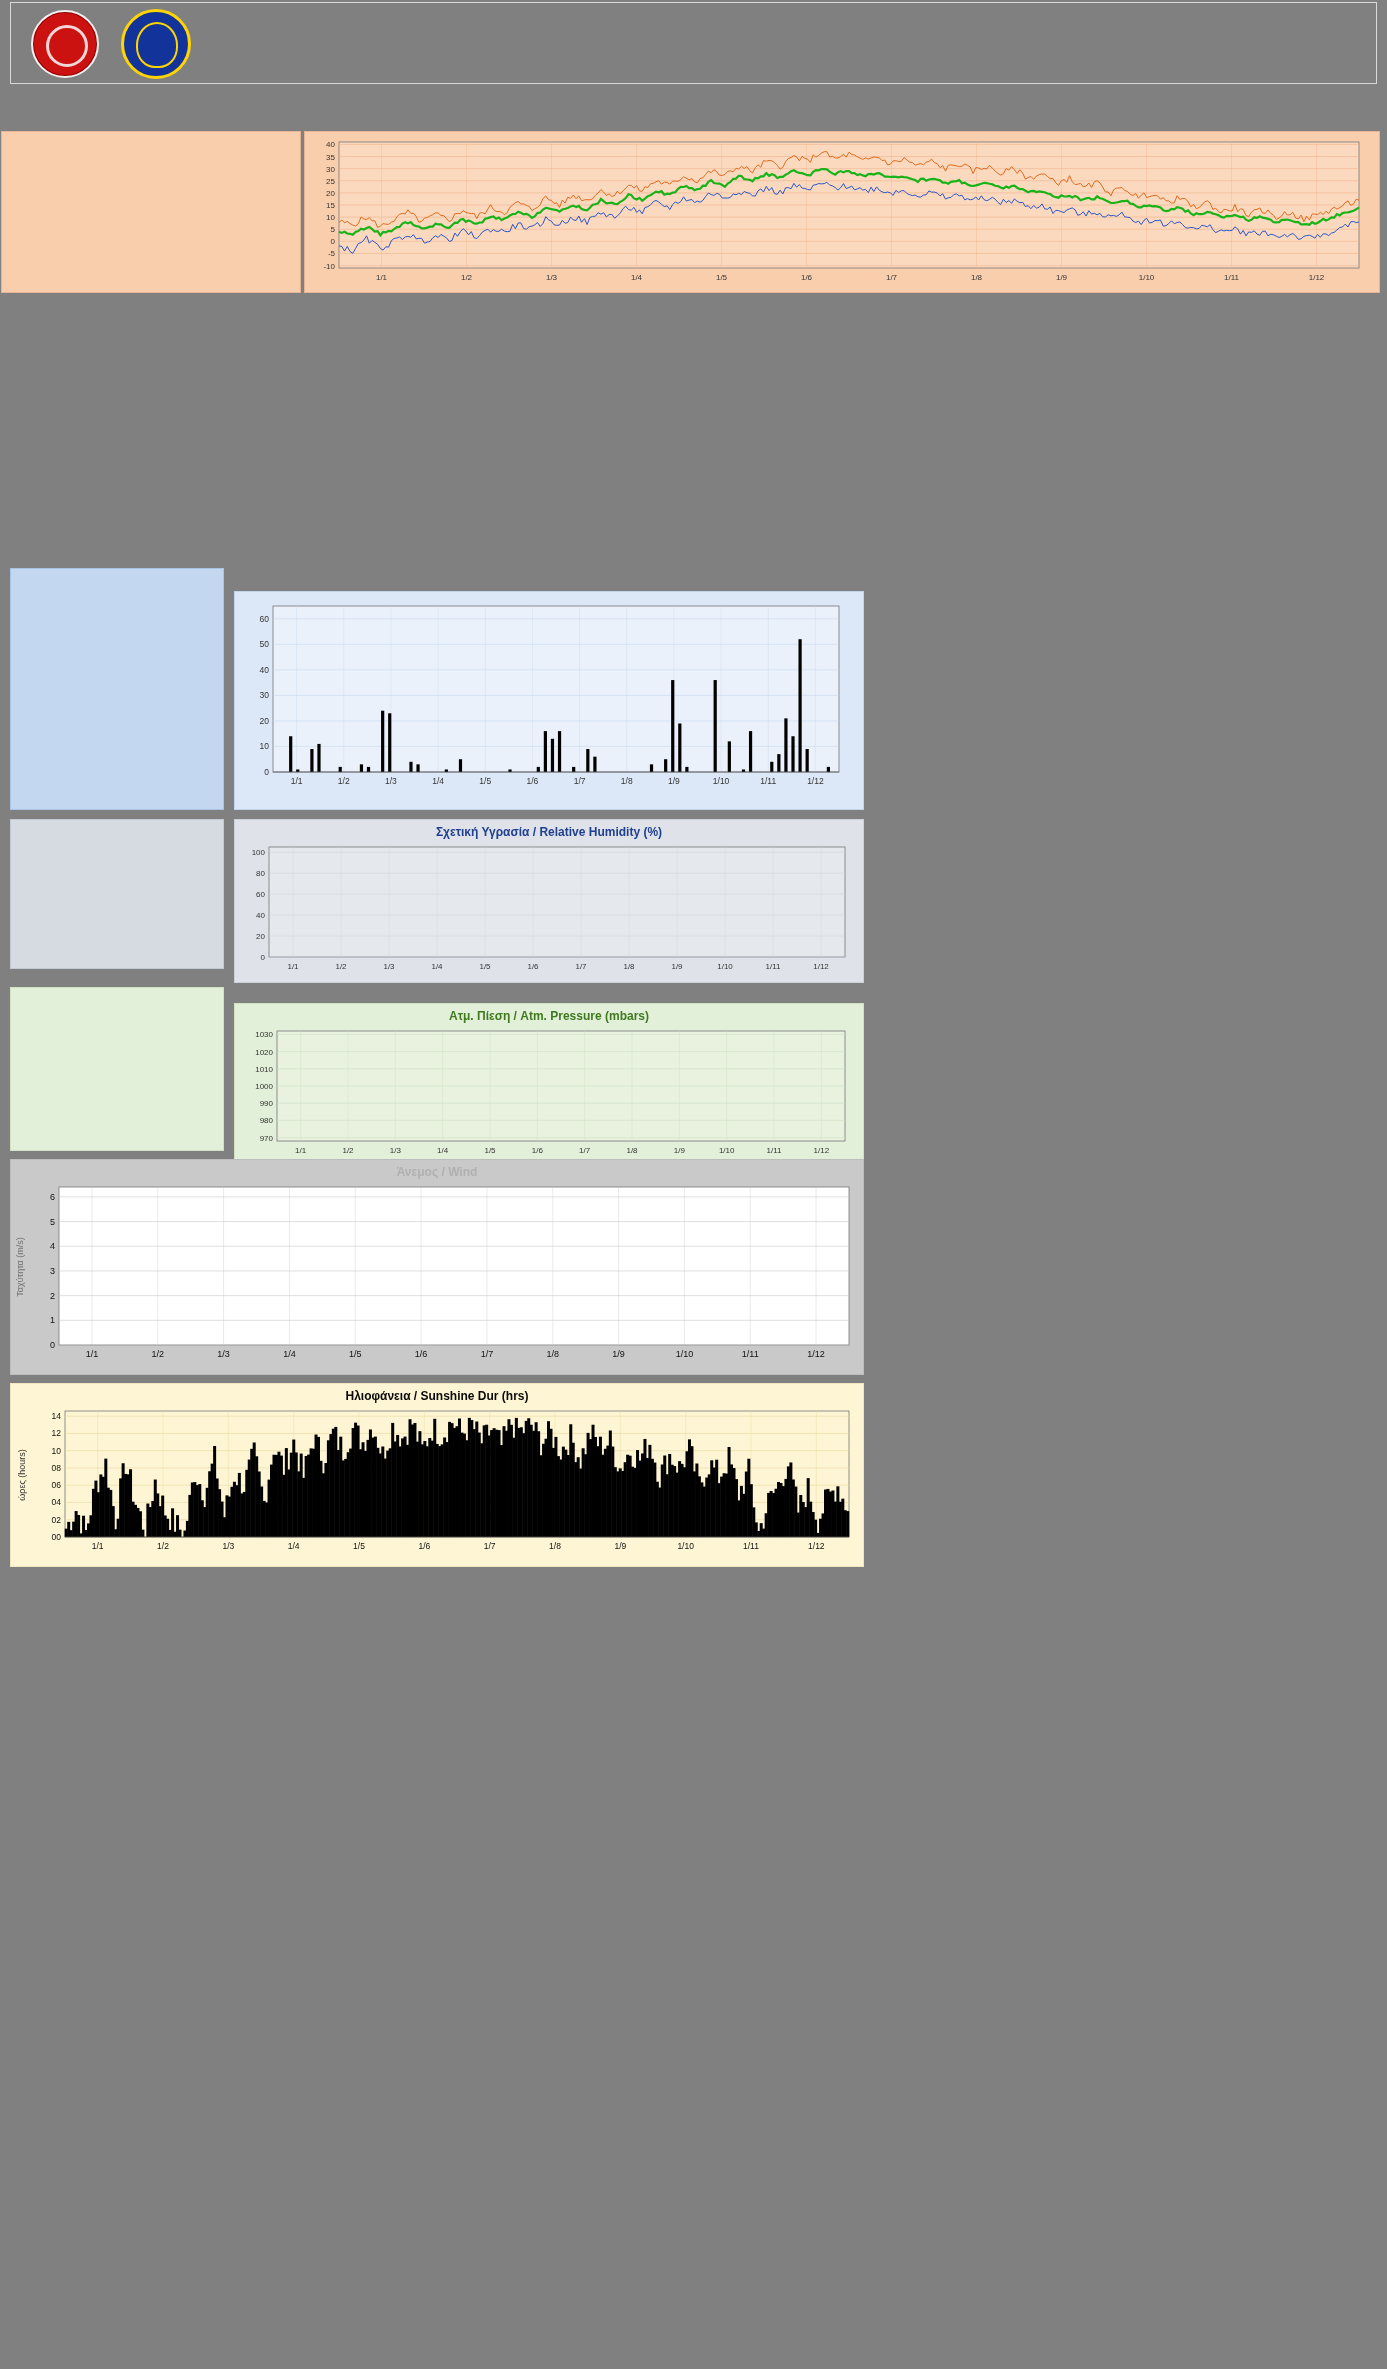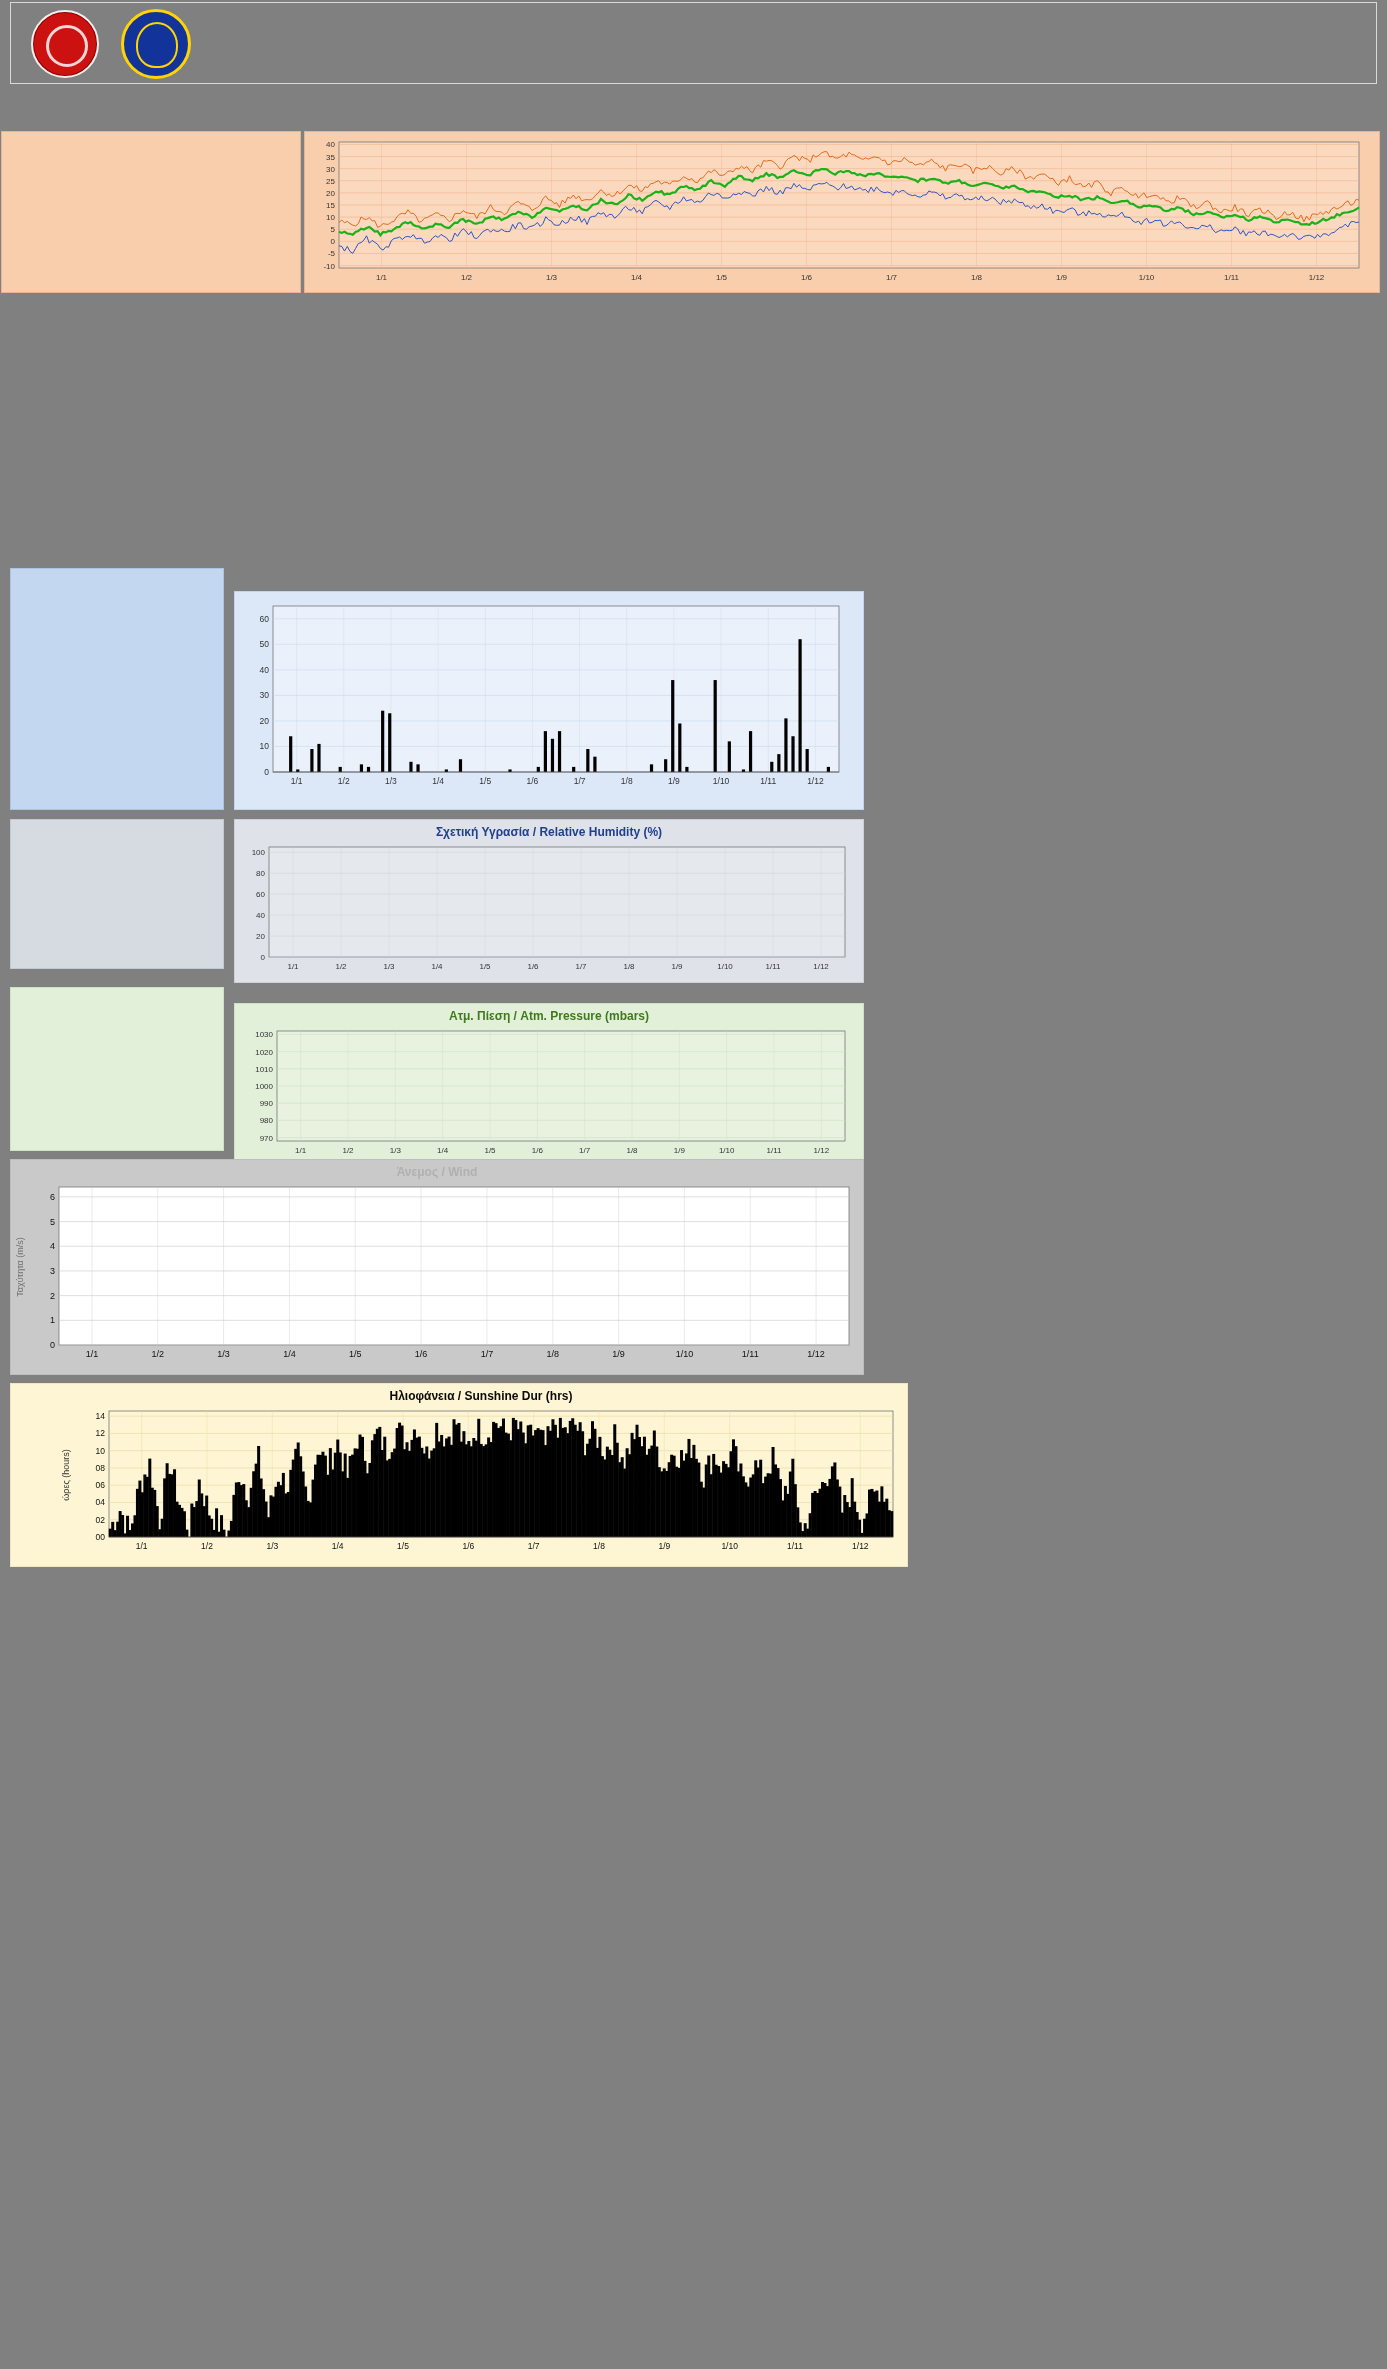--- a/index.html
+++ b/index.html
@@ -37,21 +37,21 @@
   #hum-chart{left:234px;top:819px;width:628px;height:162px;background:#dfe3e9;border:1px solid #cbd1d9;}
 
   
   #pres-side{left:10px;top:987px;width:212px;height:162px;background:#e2efd9;border:1px solid #cfe3c3;}
   #pres-chart{left:234px;top:987px;width:628px;height:162px;background:#e2efd9;border:1px solid #cfe3c3;margin-top:16px;}
 
   
   #wind-chart{left:10px;top:1159px;width:852px;height:214px;background:#c9c9c9;border:1px solid #bdbdbd;}
 
   
-  #sun-chart{left:10px;top:1383px;width:852px;height:182px;background:#fdf5d3;border:1px solid #efe6bf;padding-left:44px;}
+  #sun-chart{left:10px;top:1383px;width:852px;height:182px;background:#fdf5d3;border:1px solid #efe6bf;}
 
   .chart-title{text-align:center;font-size:12px;font-weight:bold;margin-top:5px;}
   .t-hum{color:#1f3f8f;}
   .t-pres{color:#3f7a1f;}
   .t-wind{color:#b0b0b0;}
   .t-sun{color:#0a0a0a;}
   svg{display:block;}
 </style>
 </head>
 <body>

